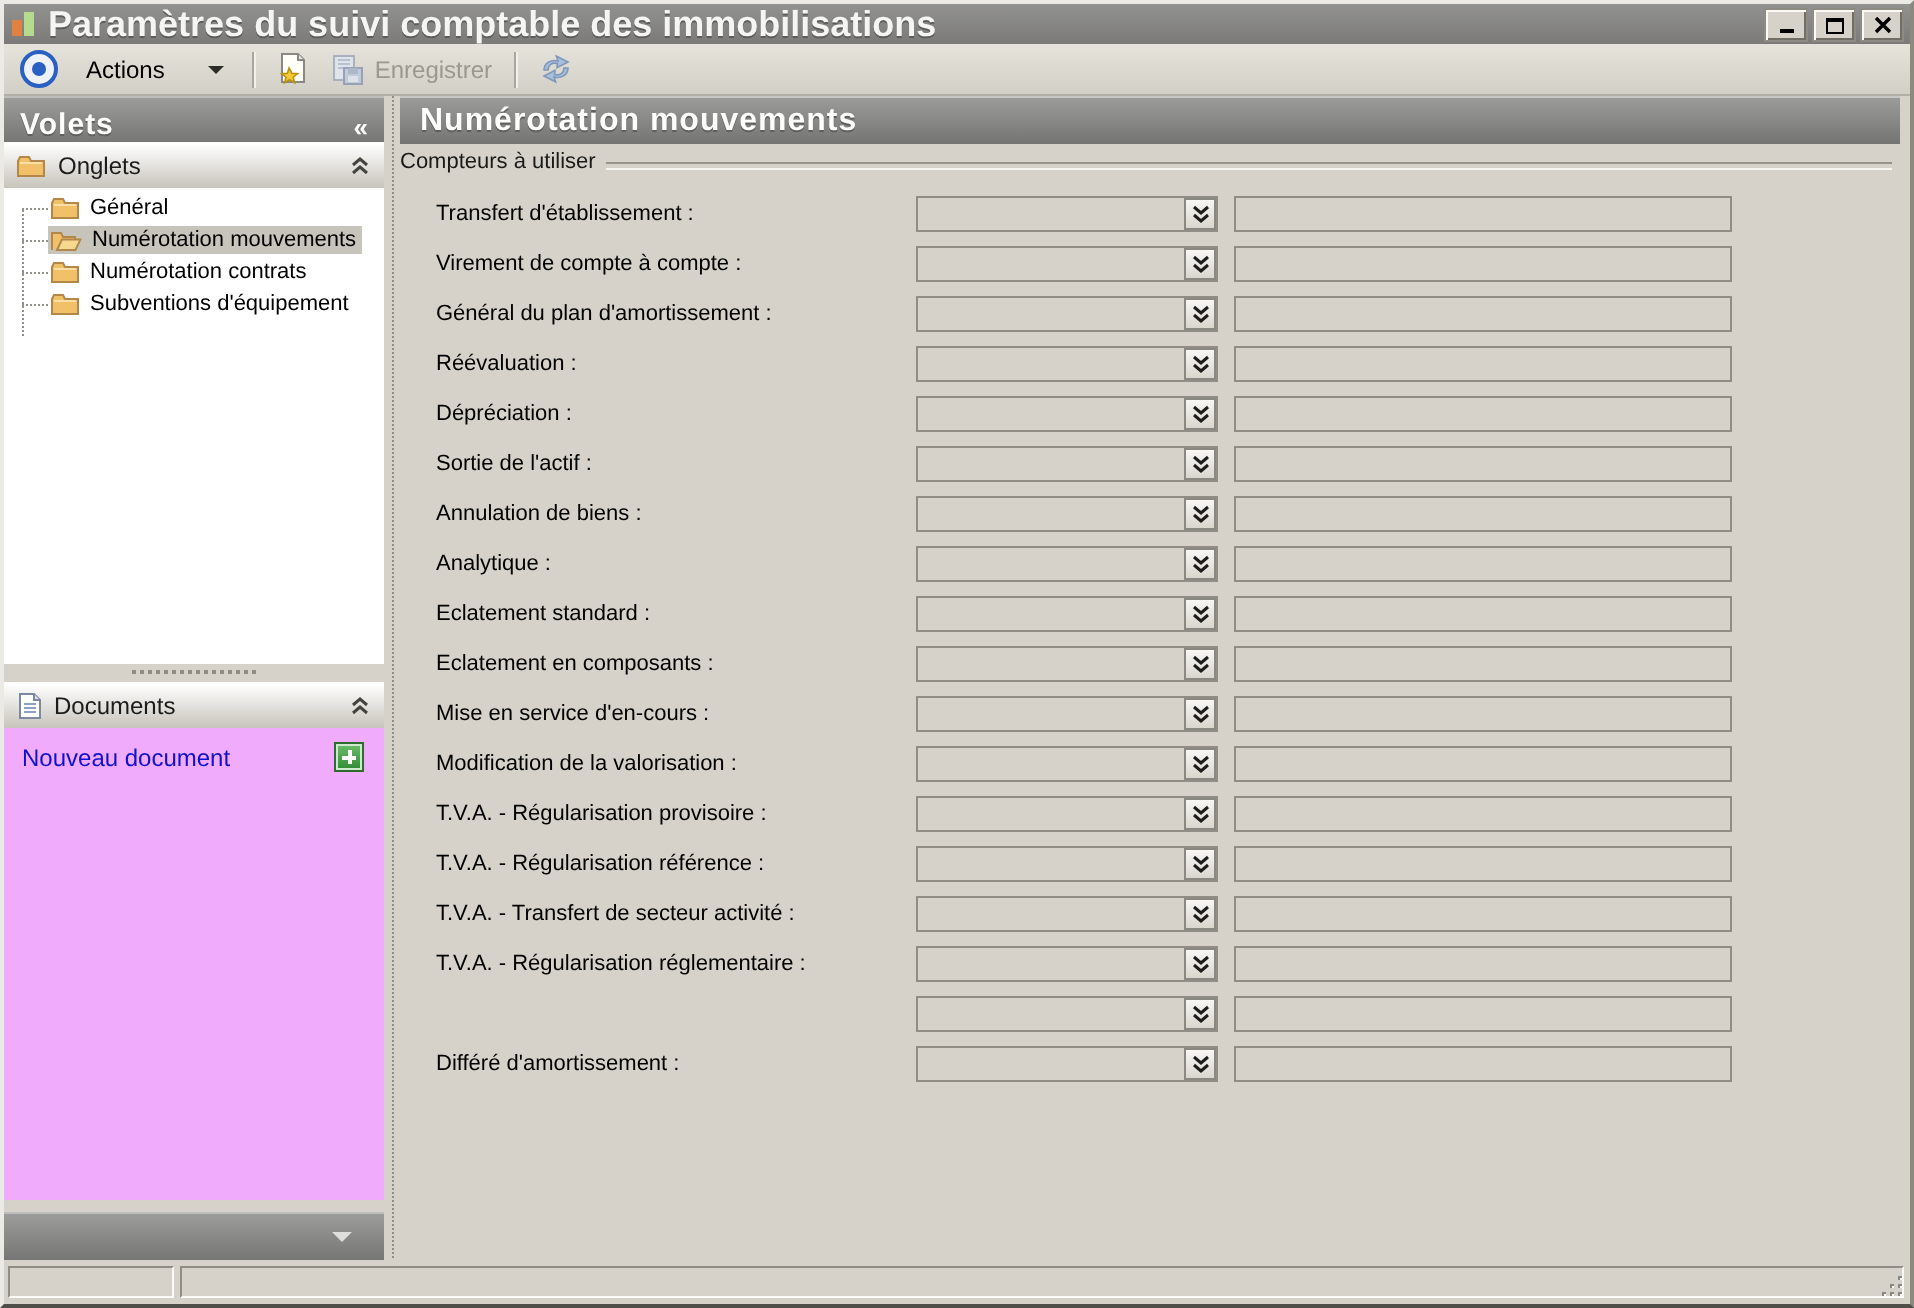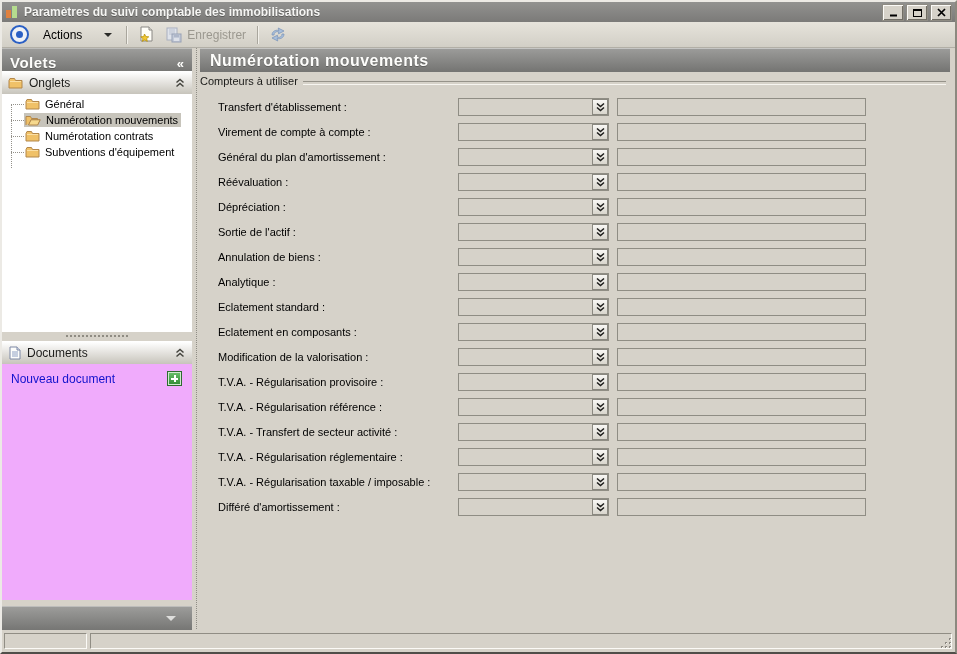--- a/index.html
+++ b/index.html
@@ -12,21 +12,21 @@
   .frame{position:absolute;inset:0;border:2px solid;
     border-color:#eceae5 #8c897f #504e49 #eceae5;pointer-events:none;z-index:60;}
 
   
   .titlebar{position:absolute;left:2px;top:2px;width:953px;height:20px;
     background:linear-gradient(#929290,#7b7a78);
     display:flex;align-items:center;}
   .app-icon{position:relative;width:14px;height:14px;margin-left:3px;flex:0 0 auto;}
   .app-icon .bar-o{position:absolute;left:1px;bottom:1px;width:5px;height:8px;background:#e0813f;}
   .app-icon .bar-g{position:absolute;left:7px;bottom:1px;width:5px;height:12px;background:#b5dc8e;}
-  .title-text{margin-left:5px;font-weight:bold;font-size:12px;color:#f5f5f3;
+  .title-text{margin-left:5px;font-weight:bold;font-size:18px;color:#f5f5f3;
     text-shadow:0 1px 0 #5c5c5a;white-space:nowrap;}
   .win-buttons{margin-left:auto;margin-right:3px;display:flex;gap:2px;}
   .win-btn{width:20px;height:15px;background:#d6d2c9;border:1px solid #8e8b83;
     box-shadow:inset 1px 1px 0 #fbfaf7, inset -1px -1px 0 #716e66;
     display:flex;align-items:center;justify-content:center;cursor:default;}
 
   
   .toolbar{position:absolute;left:2px;top:22px;width:953px;height:25px;
     background:linear-gradient(#e6e3db,#d2cfc6);
     border-bottom:1px solid #b2afa6;display:flex;align-items:center;}
@@ -411,20 +411,31 @@
         <span class="combo">
           <span class="combo-btn">
             <svg width="9" height="10">
               <path d="M1 1.5 L4.5 4.5 L8 1.5 M1 5.5 L4.5 8.5 L8 5.5" stroke="#1c1c1a" fill="none" stroke-width="1.5"></path>
             </svg>
           </span>
         </span>
         <input class="tfield" disabled="" style="">
       </div>
 
+      <div class="frow">
+        <span class="flabel">Mise en service d'en-cours :</span>
+        <span class="combo">
+          <span class="combo-btn">
+            <svg width="9" height="10">
+              <path d="M1 1.5 L4.5 4.5 L8 1.5 M1 5.5 L4.5 8.5 L8 5.5" stroke="#1c1c1a" fill="none" stroke-width="1.5"></path>
+            </svg>
+          </span>
+        </span>
+        <input class="tfield" disabled="" style="">
+      </div>
 
       <div class="frow">
         <span class="flabel">Modification de la valorisation :</span>
         <span class="combo">
           <span class="combo-btn">
             <svg width="9" height="10">
               <path d="M1 1.5 L4.5 4.5 L8 1.5 M1 5.5 L4.5 8.5 L8 5.5" stroke="#1c1c1a" fill="none" stroke-width="1.5"></path>
             </svg>
           </span>
         </span>
@@ -473,21 +484,20 @@
           <span class="combo-btn">
             <svg width="9" height="10">
               <path d="M1 1.5 L4.5 4.5 L8 1.5 M1 5.5 L4.5 8.5 L8 5.5" stroke="#1c1c1a" fill="none" stroke-width="1.5"></path>
             </svg>
           </span>
         </span>
         <input class="tfield" disabled="" style="">
       </div>
 
       <div class="frow">
-        <span class="flabel">T.V.A. - Régularisation taxable / imposable :</span>
         <span class="combo">
           <span class="combo-btn">
             <svg width="9" height="10">
               <path d="M1 1.5 L4.5 4.5 L8 1.5 M1 5.5 L4.5 8.5 L8 5.5" stroke="#1c1c1a" fill="none" stroke-width="1.5"></path>
             </svg>
           </span>
         </span>
         <input class="tfield" disabled="" style="">
       </div>
 

